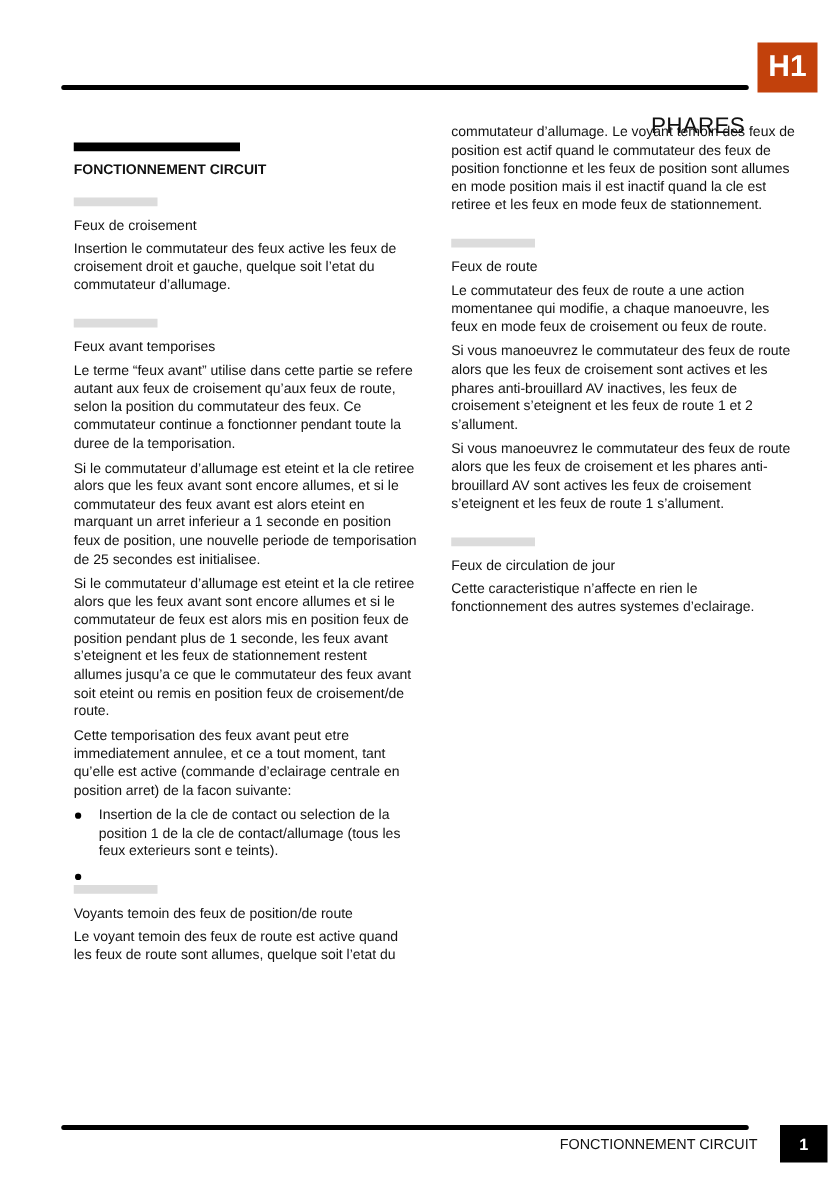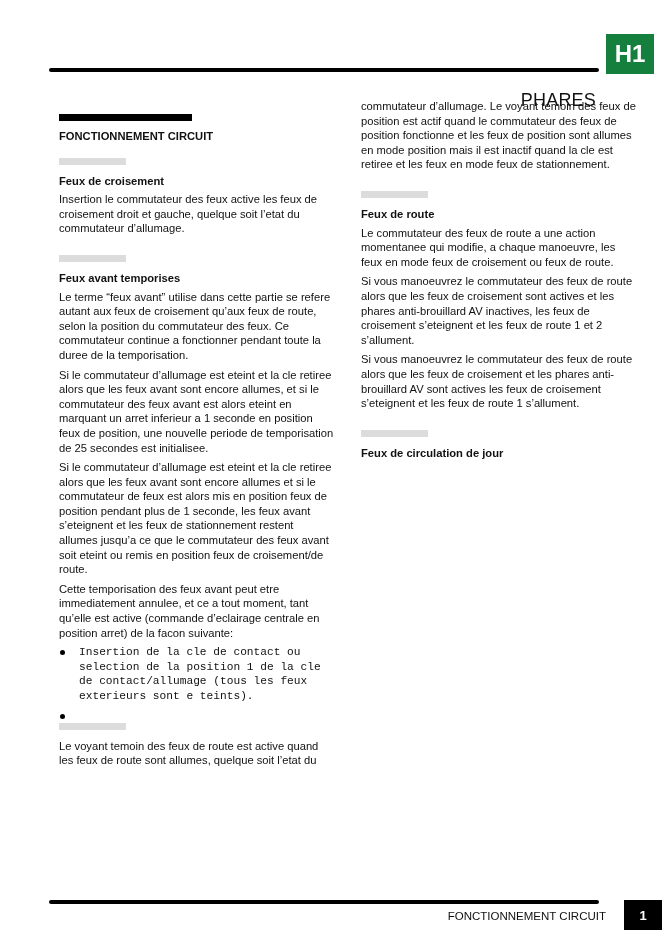--- a/index.html
+++ b/index.html
@@ -6,21 +6,21 @@
     body {
       width: 672px; height: 946px; position: relative; overflow: hidden;
       font-family: "Liberation Sans", sans-serif; color: #111;
     }
     .hdr-title {
       position: absolute; right: 76px; top: 45px;
       font-size: 18px; letter-spacing: 0.2px; color: #111; margin-top: 45px;
     }
     .hdr-badge {
       position: absolute; left: 606px; top: 34px; width: 48px; height: 40px;
-      background: #15803d; color: #fff; font-weight: bold; font-size: 24px;
+      background: #c2410c; color: #fff; font-weight: bold; font-size: 24px;
       display: flex; align-items: center; justify-content: center;
     }
     .hdr-rule {
       position: absolute; left: 49px; top: 68px; width: 550px; height: 4px;
       background: #000; border-radius: 2px;
     }
     .ftr-rule {
       position: absolute; left: 49px; top: 900px; width: 550px; height: 4px;
       background: #000; border-radius: 2px;
     }
@@ -32,25 +32,25 @@
       position: absolute; left: 624px; top: 900px; width: 38px; height: 30px;
       background: #000; color: #fff; font-weight: bold; font-size: 13px;
       display: flex; align-items: center; justify-content: center;
     }
     .col { position: absolute; font-size: 11.2px; line-height: 14.6px; }
     .col-left { left: 59px; top: 114px; width: 275px; }
     .col-right { left: 361px; top: 99px; width: 276px; }
     .sec-bar { width: 133px; height: 7px; background: #000; margin-bottom: 8px; }
     .sec-title { font-weight: bold; font-size: 11.2px; margin: 0 0 14px 0; }
     .sub-bar { width: 67px; height: 7px; background: #dcdcdc; margin-bottom: 9px; }
-    .sub-title { font-weight: bold; margin: 0 0 4px 0; }
+    .sub-title { font-weight: normal; margin: 0 0 4px 0; }
     p { margin: 0 0 5px 0; }
     .gap { height: 14px; }
     ul.bullets { list-style: none; margin: 0 0 5px 0; padding: 0; }
-    ul.bullets li { position: relative; padding-left: 20px; margin-bottom: 5px; font-family: Liberation Mono, monospace; }
+    ul.bullets li { position: relative; padding-left: 20px; margin-bottom: 5px; }
     ul.bullets li .dot {
       position: absolute; left: 1px; top: 5px; width: 5px; height: 5px;
       border-radius: 50%; background: #000;
     }
   </style>
 </head>
 <body>
 
 <div class="hdr-title">PHARES</div>
 <div class="hdr-badge">H1</div>
@@ -76,33 +76,35 @@
       <span class="dot"></span>
       <span>Insertion de la cle de contact ou selection de la position 1 de la cle de contact/allumage (tous les feux exterieurs sont e teints).</span>
     </li>
     <li>
       <span class="dot"></span>
     </li>
   </ul>
   <div class="gap"></div>
 
   <div class="sub-bar"></div>
+  <div class="sub-title">Voyants temoin des feux de position/de route</div>
   <p>Le voyant temoin des feux de route est active quand les feux de route sont allumes, quelque soit l’etat du</p>
 </div>
 
 <div class="col col-right">
   <p>commutateur d’allumage. Le voyant temoin des feux de position est actif quand le commutateur des feux de position fonctionne et les feux de position sont allumes en mode position mais il est inactif quand la cle est retiree et les feux en mode feux  de stationnement.</p>
   <div class="gap"></div>
 
   <div class="sub-bar"></div>
   <div class="sub-title">Feux de route</div>
   <p>Le commutateur des feux de route a une action momentanee qui modifie, a chaque manoeuvre, les feux en mode feux de croisement ou feux de route.</p>
   <p>Si vous manoeuvrez le commutateur des feux de route alors que les feux de croisement sont actives et les phares anti-brouillard AV inactives, les feux de croisement s’eteignent  et les feux de route 1 et 2 s’allument.</p>
   <p>Si vous manoeuvrez le commutateur des feux de route alors que les feux de croisement et les phares anti-brouillard AV sont actives les feux de croisement s’eteignent et les feux de route 1 s’allument.</p>
   <div class="gap"></div>
 
   <div class="sub-bar"></div>
   <div class="sub-title">Feux de circulation de jour</div>
+  <p>Cette caracteristique n’affecte en rien le fonctionnement des autres systemes d’eclairage.</p>
 </div>
 
 <div class="ftr-rule"></div>
 <div class="ftr-title">FONCTIONNEMENT CIRCUIT</div>
 <div class="ftr-badge">1</div>
 
 </body></html>

